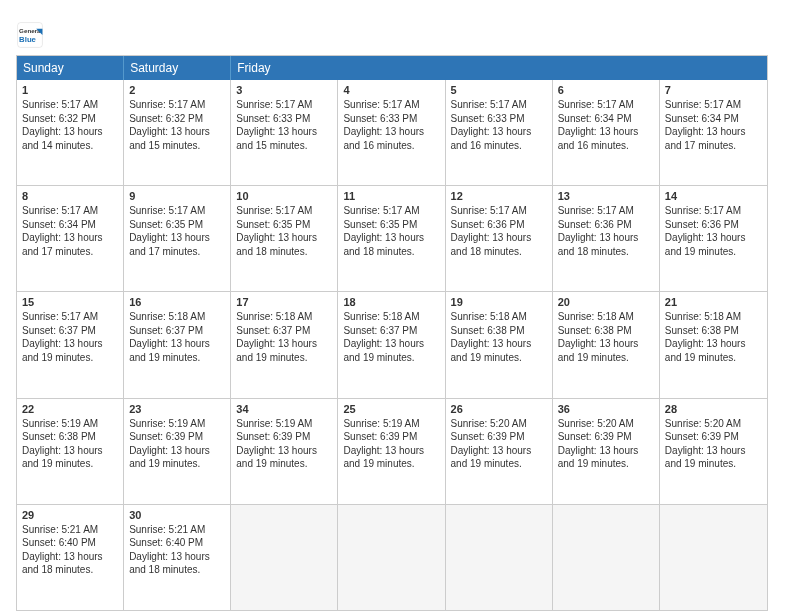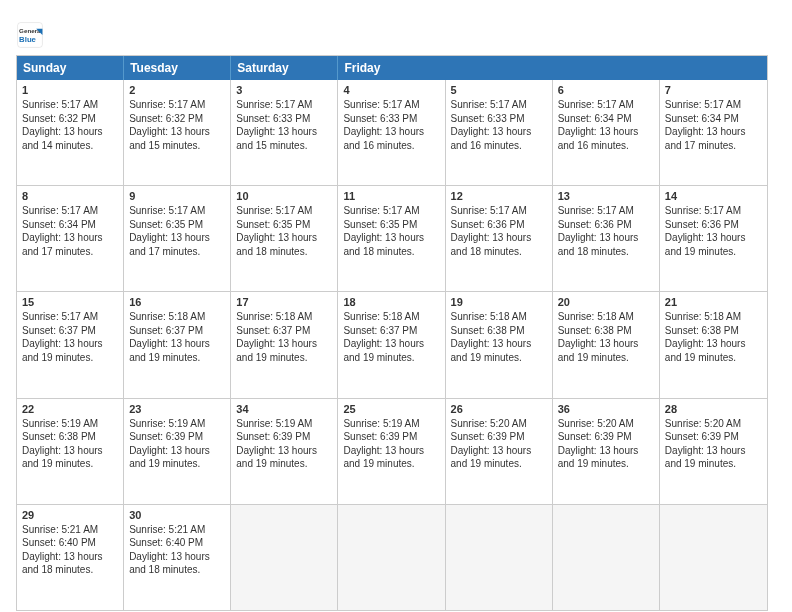--- a/index.html
+++ b/index.html
@@ -52,21 +52,21 @@
       border: 1px solid #ccc;
     }
     .calendar-header {
       display: grid;
       grid-template-columns: repeat(7, 1fr);
       background: #2e75b6;
     }
     .calendar-header-cell {
       color: #fff;
       font-size: 12px;
-      font-weight: bold;
+      font-weight: normal;
       padding: 5px 6px;
       text-align: left;
       border-right: 1px solid #5599cc;
     }
     .calendar-header-cell:last-child {
       border-right: none;
     }
     .calendar-body {
       flex: 1;
       display: flex;
@@ -122,21 +122,20 @@
     </div>
     <div class="title-block">
       <div class="main-title"></div>
       <div class="subtitle"></div>
     </div>
   </div>
 
   <div class="calendar">
     <div class="calendar-header">
     <div class="calendar-header-cell">Sunday</div>
-        <div class="calendar-header-cell">Tuesday</div>
         <div class="calendar-header-cell">Saturday</div>
         <div class="calendar-header-cell">Friday</div>
       </div>
     <div class="calendar-body">
     <div class="calendar-row">
           <div class="calendar-cell">
             <div class="cell-day">1</div>
             <div class="cell-info">Sunrise: 5:17 AM<br>Sunset: 6:32 PM<br>Daylight: 13 hours<br>and 14 minutes.</div>
           </div>
           <div class="calendar-cell">

